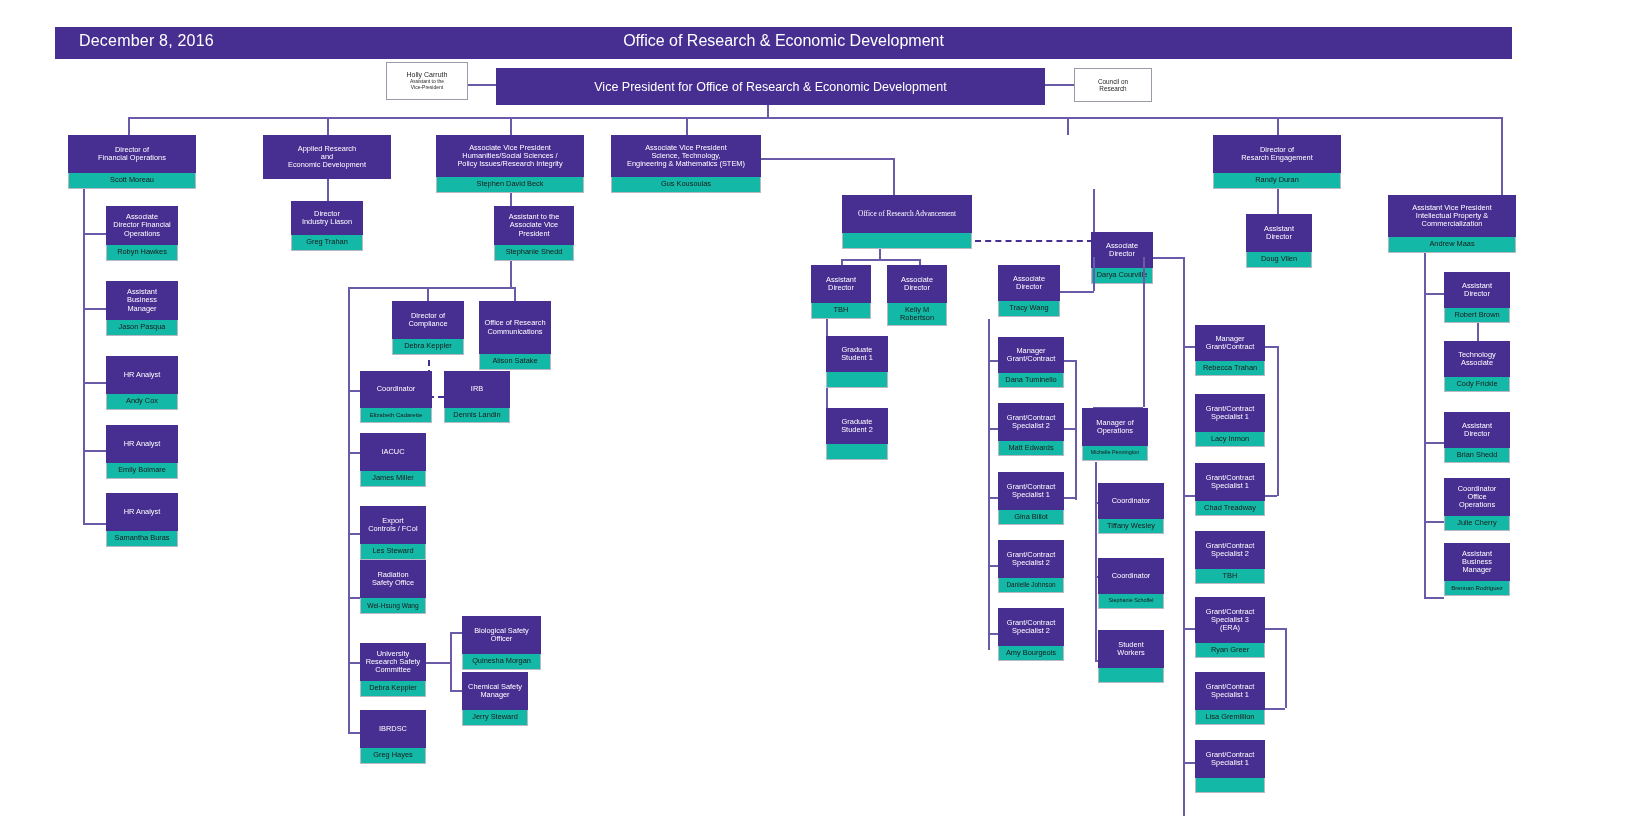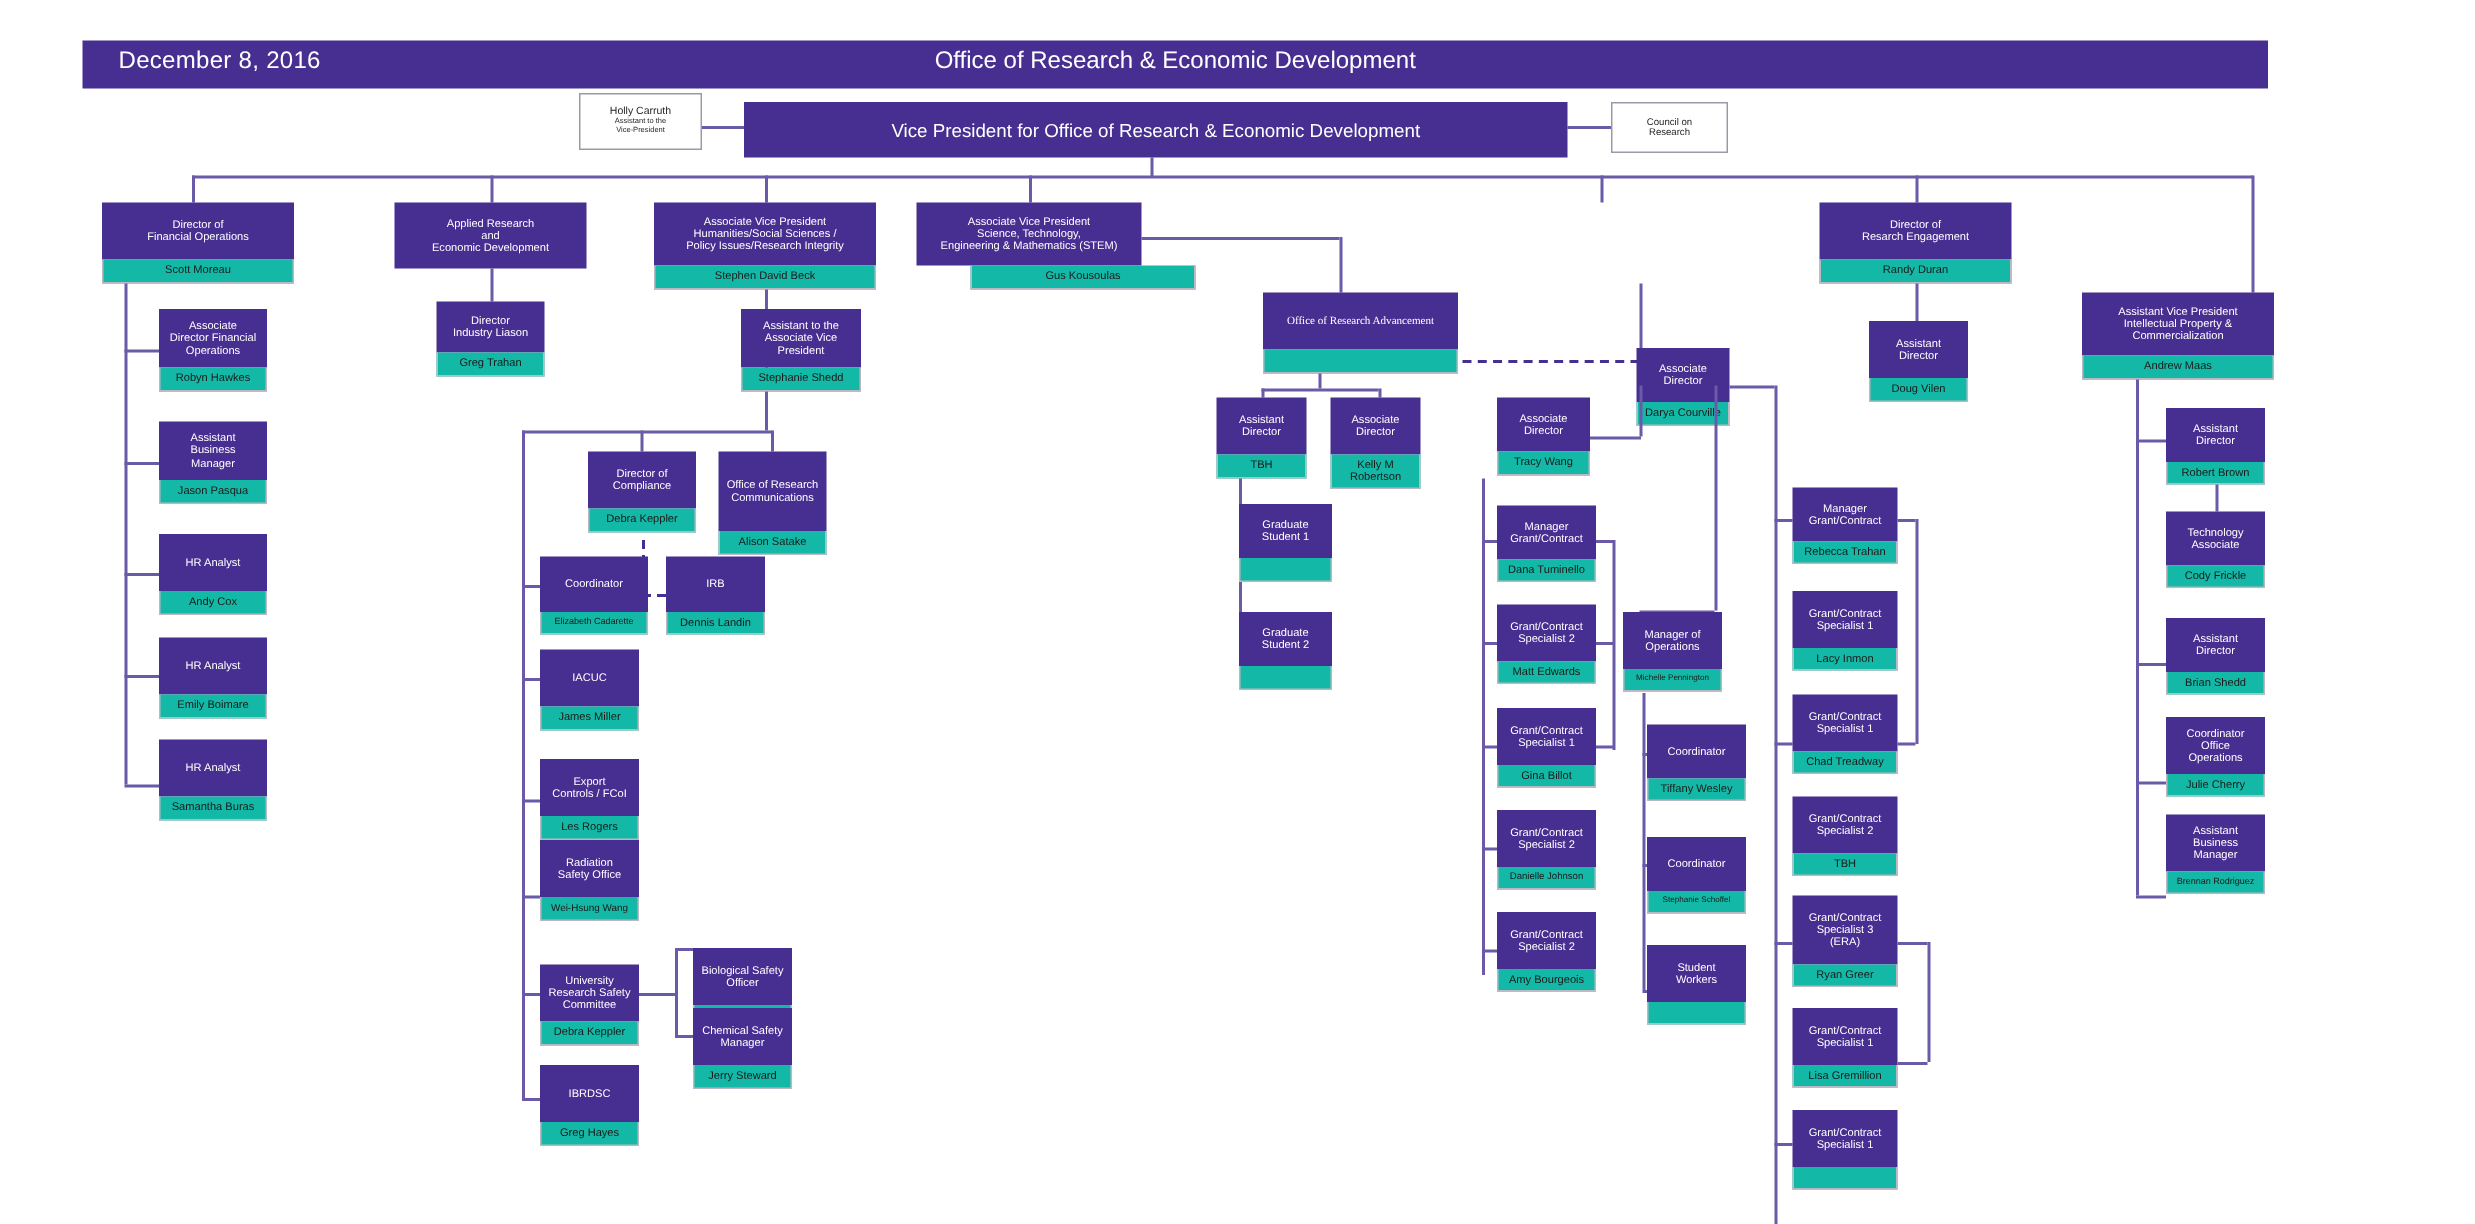--- a/index.html
+++ b/index.html
@@ -178,21 +178,21 @@
     <div class="ttl" style="height:37px;white-space:pre-line;">IRB</div>
     <div class="nm" style="height:15px;">Dennis Landin</div>
   </div>
   <div class="node fs7" style="left:360px;top:433px;width:66px;">
     <div class="ttl" style="height:38px;white-space:pre-line;">IACUC</div>
     <div class="nm" style="height:16px;">James Miller</div>
   </div>
   <div class="node fs7" style="left:360px;top:506px;width:66px;">
     <div class="ttl" style="height:38px;white-space:pre-line;">Export
 Controls / FCoI</div>
-    <div class="nm" style="height:16px;">Les Rogers</div>
+    <div class="nm" style="height:16px;">Les Steward</div>
   </div>
   <div class="node fs7" style="left:360px;top:560px;width:66px;">
     <div class="ttl" style="height:38px;white-space:pre-line;">Radiation
 Safety Office</div>
     <div class="nm" style="height:16px;font-size:6.6px;">Wei-Hsung Wang</div>
   </div>
   <div class="node fs7" style="left:360px;top:643px;width:66px;">
     <div class="ttl" style="height:38px;white-space:pre-line;">University
 Research Safety
 Committee</div>
@@ -200,36 +200,36 @@
   </div>
   <div class="node fs7" style="left:360px;top:710px;width:66px;">
     <div class="ttl" style="height:38px;white-space:pre-line;">IBRDSC</div>
     <div class="nm" style="height:16px;">Greg Hayes</div>
   </div>
 
   <div class="ln lnh" style="left:426px;top:662px;width:24px;"></div>
   <div class="ln lnv" style="left:450px;top:632px;height:58px;"></div>
   <div class="ln lnh" style="left:450px;top:632px;width:12px;"></div>
   <div class="ln lnh" style="left:450px;top:690px;width:12px;"></div>
-  <div class="node fs7" style="left:462px;top:632px;width:66px;">
+  <div class="node fs7" style="left:462px;top:616px;width:79px;">
     <div class="ttl" style="height:38px;white-space:pre-line;">Biological Safety
 Officer</div>
     <div class="nm" style="height:16px;">Quinesha Morgan</div>
   </div>
   <div class="node fs7" style="left:462px;top:672px;width:66px;">
     <div class="ttl" style="height:38px;white-space:pre-line;">Chemical Safety
 Manager</div>
     <div class="nm" style="height:16px;">Jerry Steward</div>
   </div>
 
   <div class="node fs7" style="left:611px;top:135px;width:150px;">
     <div class="ttl" style="height:42px;white-space:pre-line;">Associate Vice President
 Science, Technology,
 Engineering &amp; Mathematics (STEM)</div>
-    <div class="nm" style="height:16px;margin-left:36px;">Gus Kousoulas</div>
+    <div class="nm" style="height:16px;">Gus Kousoulas</div>
   </div>
 
   <div class="ln lnh" style="left:761px;top:158px;width:132px;"></div>
   <div class="ln lnv" style="left:893px;top:158px;height:37px;"></div>
 
   <div class="node fs7" style="left:842px;top:195px;width:130px;font-family:Liberation Serif, serif;">
     <div class="ttl" style="height:38px;">Office of Research Advancement</div>
     <div class="nm" style="height:16px;"></div>
   </div>
   <div class="ln lnv" style="left:879px;top:249px;height:10px;"></div>

